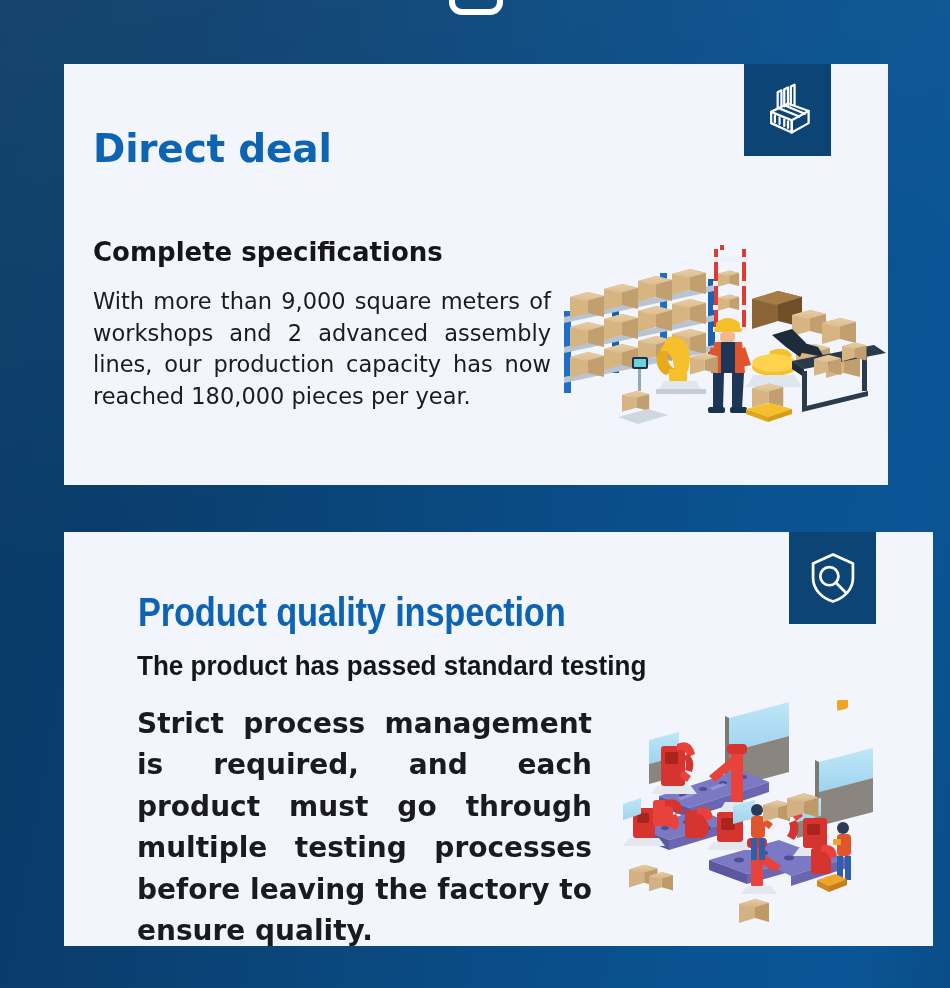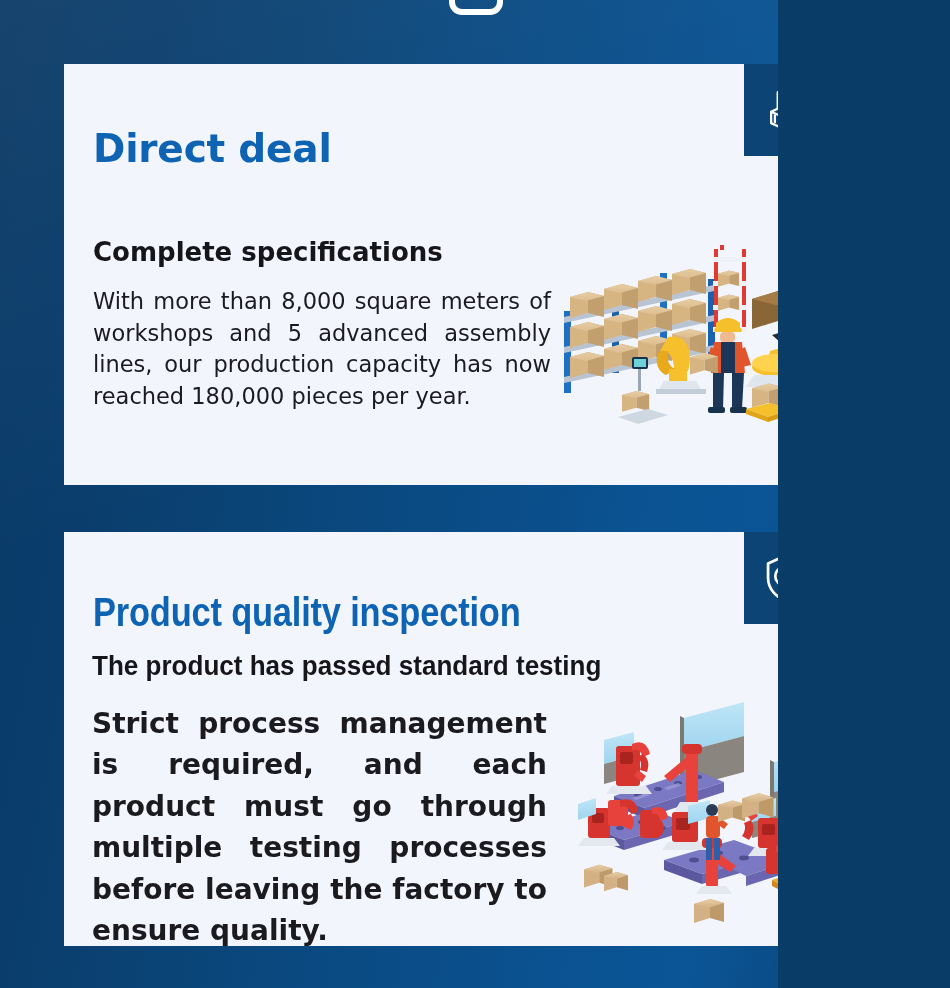--- a/index.html
+++ b/index.html
@@ -9,21 +9,21 @@
   body {
     width: 950px;
     height: 988px;
     overflow: hidden;
     font-family: "DejaVu Sans", sans-serif;
     background: #0a3c68;
   }
 
   .page {
     position: relative;
-    width: 778px;
+    width: 950px;
     height: 988px;
     background:
       linear-gradient(100deg,
         #0a3a66 0%,
         #0a3d6c 18%,
         #0a4578 38%,
         #0a4c86 58%,
         #0a5291 76%,
         #0b5596 90%,
         #0a4d88 100%);
@@ -52,21 +52,21 @@
 
   
   .card {
     position: absolute;
     left: 64px;
     width: 824px;
     background: #f2f5fc;
     z-index: 2;
   }
   .card-1 { top: 64px;  height: 421px; }
-  .card-2 { top: 532px; height: 414px; }
+  .card-2 { top: 532px; height: 414px; padding-left: 45px; }
 
   .icon-badge {
     position: absolute;
     top: 0;
     left: 680px;
     width: 87px;
     height: 92px;
     background: #0d4476;
     display: flex;
     align-items: center;
@@ -202,21 +202,21 @@
             <path d="M28 42 L28 49"></path>
             <path d="M32 44 L32 51"></path>
           </g>
         </svg>
       </div>
 
       <div class="title">Direct deal</div>
 
       <div class="subtitle">Complete specifications</div>
 
-      <div class="paragraph">With more than 8,000 square meters of workshops and 5 advanced assembly lines, our production capacity has now reached 180,000 pieces per year.</div>
+      <div class="paragraph">With more than 9,000 square meters of workshops and 2 advanced assembly lines, our production capacity has now reached 180,000 pieces per year.</div>
 
       <div class="illus illus-1">
         <svg viewBox="0 0 330 200" aria-hidden="true">
           <defs>
             <linearGradient id="boxTop" x1="0" y1="0" x2="0" y2="1">
               <stop offset="0%" stop-color="#e7cda4"></stop>
               <stop offset="100%" stop-color="#dcbd8e"></stop>
             </linearGradient>
           </defs>
 

